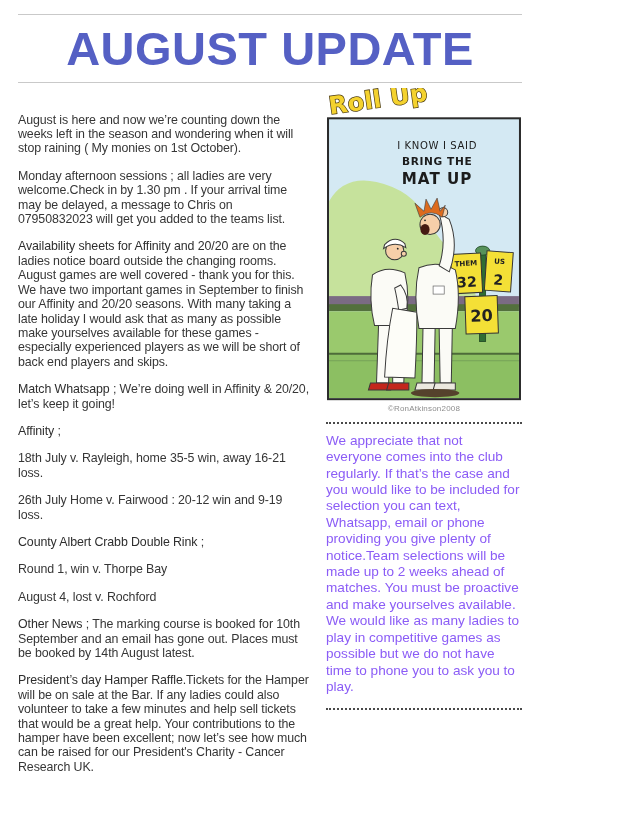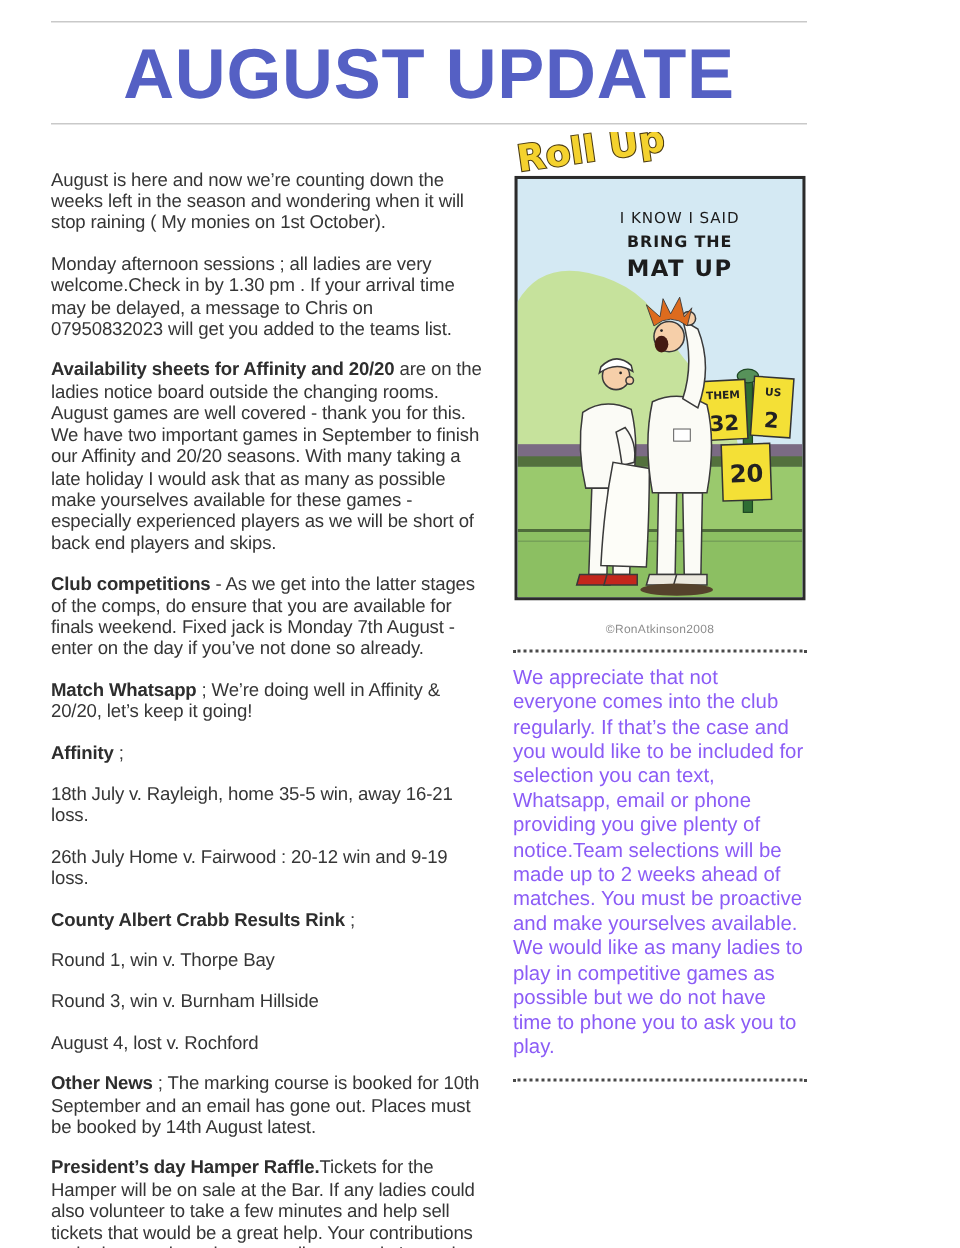--- a/index.html
+++ b/index.html
@@ -1,60 +1,58 @@
 <!DOCTYPE html>
 <html><head>
 <meta charset="utf-8">
 <style>
   html,body{margin:0;padding:0;background:#ffffff;}
   .page{
     width:540px;height:832px;background:#fff;position:relative;overflow:hidden;
-    font-family:"Liberation Sans", sans-serif;color:#363636;padding-left:16px;
+    font-family:"Liberation Sans", sans-serif;color:#363636;
   }
   .rule{border-top:1px solid #c9c9c9;margin:0 18px;}
   .rule.top{margin-top:14px;}
   .page-title{
     text-align:center;font-weight:bold;font-size:47px;line-height:1.12;
     margin:8px 0 6px 0;letter-spacing:0.5px;
   }
   .content{display:flex;padding:0 18px;align-items:flex-start;gap:16px;}
   .left-col{flex:1;padding-top:30px;min-width:0;}
   .para{font-size:12.4px;line-height:14.4px;margin:0 0 13px 0;color:#363636;letter-spacing:-0.1px;}
-  .para strong{font-weight:bold;color:#2e2e2e;}
+  .para strong{font-weight:normal;color:#2e2e2e;}
   .right-col{width:196px;flex:0 0 196px;padding-top:5px;}
   .cartoon-wrap{width:196px;}
   .cartoon-wrap svg{width:100%;display:block;}
-  .credit{text-align:center;font-size:8px;color:#8d8d8d;margin-top:12px;letter-spacing:0.2px;}
+  .credit{text-align:center;font-size:8px;color:#8d8d8d;margin-top:1px;letter-spacing:0.2px;}
   .dotted{border-top:2px dotted #4a4a4a;margin:9px 0 9px 0;height:0;}
   .note{font-size:13.6px;line-height:16.4px;color:#8b5cf6;}
   .note-block .dotted.bottom{margin-top:13px;}
 </style>
 </head>
 <body>
 
 <div class="page">
 
   <div class="rule top"></div>
   <div class="page-title" style="color: rgb(85, 96, 196);">AUGUST UPDATE</div>
   <div class="rule"></div>
 
   <div class="content">
 
     <div class="left-col">
         <p class="para"><span>August is here and now we’re counting down the weeks left in the season and wondering when it will stop raining ( My monies on 1st October).</span></p>
         <p class="para"><span>Monday afternoon sessions ; all ladies are very welcome.Check in by 1.30 pm . If your arrival time may be delayed, a message to Chris on 07950832023 will get you added to the teams list.</span></p>
         <p class="para"><strong>Availability sheets for Affinity and 20/20</strong><span>  are on the ladies notice board outside the changing rooms. August games are well covered - thank you for this. We have two important games in September to finish our Affinity and 20/20 seasons. With many taking a late holiday I would ask that as many as possible make yourselves available for these games - especially experienced players as we will be short of back end players and skips.</span></p>
-        <p class="para"><strong>Club competitions</strong><span> - As we get into the latter stages of the comps, do ensure that you are available for finals weekend. Fixed jack is Monday 7th August - enter on the day if you’ve not done so already.</span></p>
         <p class="para"><strong>Match Whatsapp</strong><span> ; We’re doing well in Affinity &amp; 20/20, let’s keep it going!</span></p>
         <p class="para"><strong>Affinity</strong><span> ;</span></p>
         <p class="para"><span>18th July v. Rayleigh, home 35-5 win, away 16-21 loss.</span></p>
         <p class="para"><span>26th July Home v. Fairwood : 20-12 win and 9-19 loss.</span></p>
-        <p class="para"><strong>County Albert Crabb Results Rink</strong><span> ;</span></p>
+        <p class="para"><strong>County Albert Crabb Double Rink</strong><span> ;</span></p>
         <p class="para"><span>Round 1, win v. Thorpe Bay</span></p>
-        <p class="para"><span>Round 3, win v. Burnham Hillside</span></p>
         <p class="para"><span>August 4, lost v. Rochford</span></p>
         <p class="para"><strong>Other News</strong><span> ; The marking course is booked for 10th September and an email has gone out. Places must be booked by 14th August latest.</span></p>
         <p class="para"><strong>President’s day Hamper Raffle.</strong><span>Tickets for the Hamper will be on sale at the Bar. If any ladies could also volunteer to take a few minutes and help sell tickets that would be a great help. Your contributions to the hamper have been excellent; now let’s see how much can be raised for our President's Charity - Cancer Research UK.</span></p>
       </div>
 
     <div class="right-col">
 
       <div class="cartoon-wrap">
         <svg viewBox="0 0 194 312" xmlns="http://www.w3.org/2000/svg">
           <defs>

